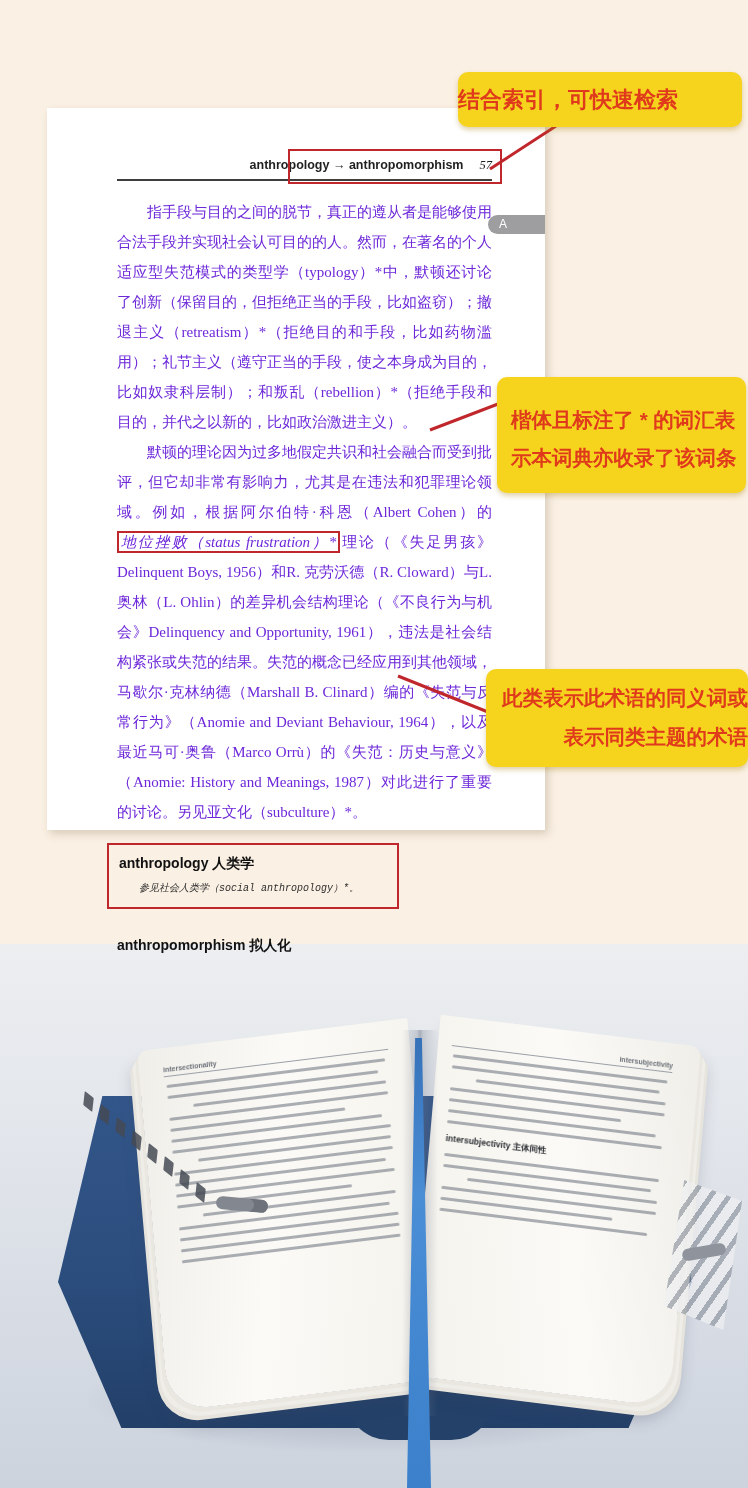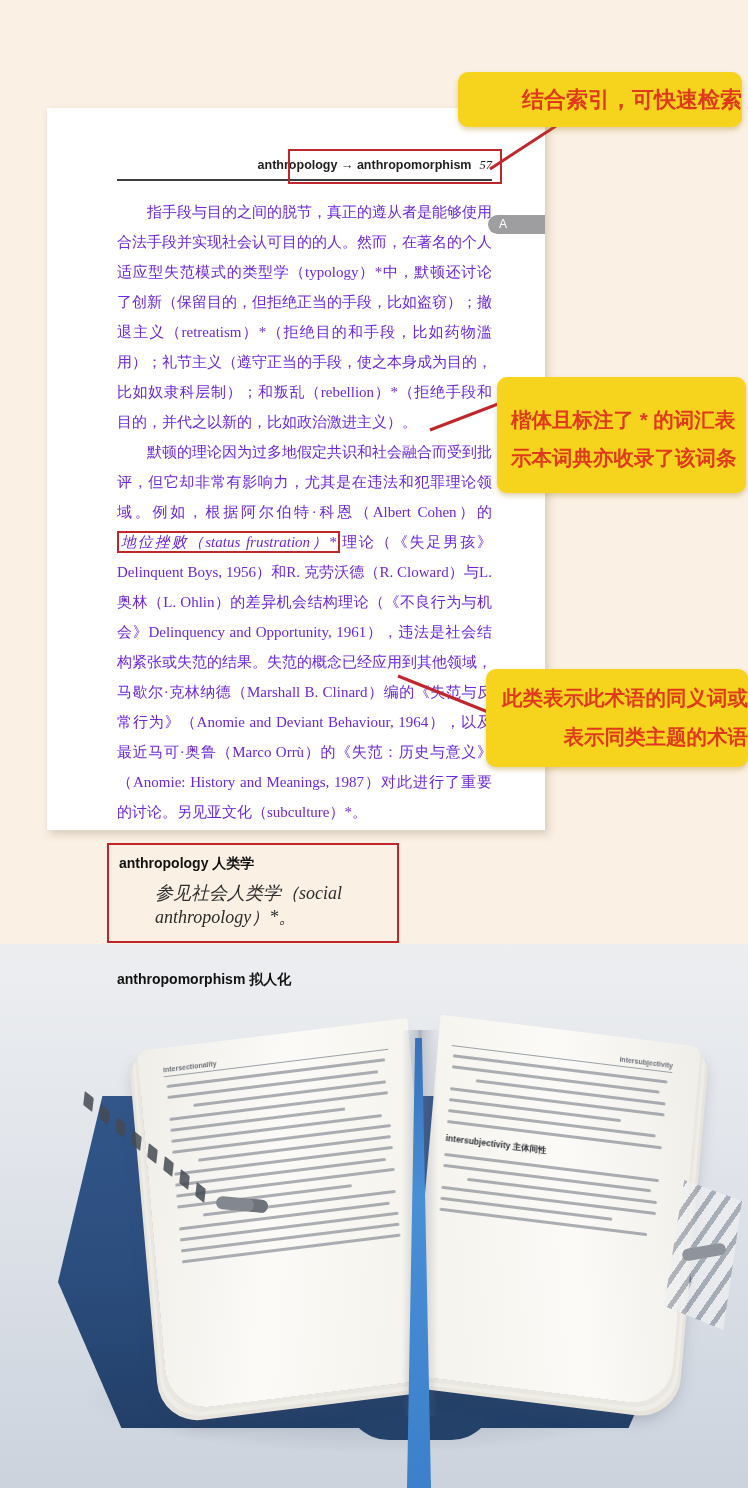--- a/index.html
+++ b/index.html
@@ -9,46 +9,46 @@
   
   .top-section{position:absolute;left:0;top:0;width:748px;height:944px;background:#faf0e3;}
 
   .book-page{position:absolute;left:47px;top:108px;width:498px;height:722px;background:#ffffff;
              box-shadow:3px 4px 8px rgba(120,100,70,.25);z-index:1;}
   .page-content{position:absolute;left:70px;top:50px;width:375px;}
 
   .running-head{position:relative;border-bottom:2px solid #3e3e3e;padding-bottom:6px;
                 text-align:right;font-family:"Liberation Sans",sans-serif;font-size:12.5px;
                 font-weight:bold;color:#1f1f1f;}
-  .rh-num{font-family:"Liberation Serif",serif;font-style:italic;font-weight:normal;margin-left:8px;}
+  .rh-num{font-family:"Liberation Serif",serif;font-style:italic;font-weight:normal;margin-left:16px;}
   .rh-frame{position:absolute;right:-10px;top:-9px;width:210px;height:31px;
             border:2.5px solid #c0272d;}
 
   .para{font-size:15px;line-height:30px;text-align:justify;color:#6d28d9;
         text-indent:2em;margin:16px 0 0 0;}
   .para + .para{margin-top:0;}
   .hl-box{border:2px solid #c0272d;padding:1px 2px;white-space:nowrap;font-style:italic;}
 
   .entry-frame{border:2.5px solid #c0272d;width:270px;margin:16px 0 0 -10px;
                padding:10px 8px 12px 10px;}
   .entry-head{font-family:"Liberation Sans",sans-serif;font-weight:bold;font-size:14px;color:#111;}
-  .entry-body{font-size:18px;color:#2d2d2d;margin:8px 0 0 2em;}
+  .entry-body{font-size:10px;color:#2d2d2d;margin:8px 0 0 2em;font-family:Liberation Mono, monospace;}
   .entry-body.kai{font-style:italic;}
   .entry-plain{margin-top:28px;}
 
   .a-tab{position:absolute;right:0;top:107px;width:57px;height:19px;background:#9e9ea0;
          border-radius:10px 0 0 10px;color:#fff;font-family:"Liberation Sans",sans-serif;
          font-size:12px;line-height:19px;padding-left:11px;box-sizing:border-box;}
 
   .connector-svg{position:absolute;left:0;top:0;width:748px;height:944px;z-index:2;pointer-events:none;}
 
   .callout{position:absolute;background:#f6d41d;border-radius:10px;color:#e03a1c;
            font-family:"Liberation Sans",sans-serif;font-weight:bold;z-index:3;
            box-shadow:0 3px 5px rgba(170,130,20,.35);}
-  .callout-1{left:458px;top:72px;width:284px;height:55px;font-size:22px;line-height:55px;text-align:right;}
+  .callout-1{left:458px;top:72px;width:284px;height:55px;font-size:22px;line-height:55px;text-align:left;}
   .callout-2{left:497px;top:377px;width:249px;height:116px;font-size:20.5px;line-height:37.5px;
              padding:24px 6px 0 14px;box-sizing:border-box;}
   .callout-3{left:486px;top:669px;width:262px;height:98px;font-size:20.5px;line-height:39px;
              text-align:right;padding-top:9px;box-sizing:border-box;}
 
   
   .photo{position:absolute;left:0;top:944px;width:748px;height:544px;overflow:hidden;
          background:linear-gradient(180deg,#eceef0 0%,#e4e7ec 30%,#d8dde5 65%,#ccd3dd 100%);}
   .book-shadow{position:absolute;left:80px;top:400px;width:590px;height:110px;z-index:0;
                background:radial-gradient(ellipse at center,rgba(80,92,115,.35) 0%,rgba(80,92,115,0) 70%);}

